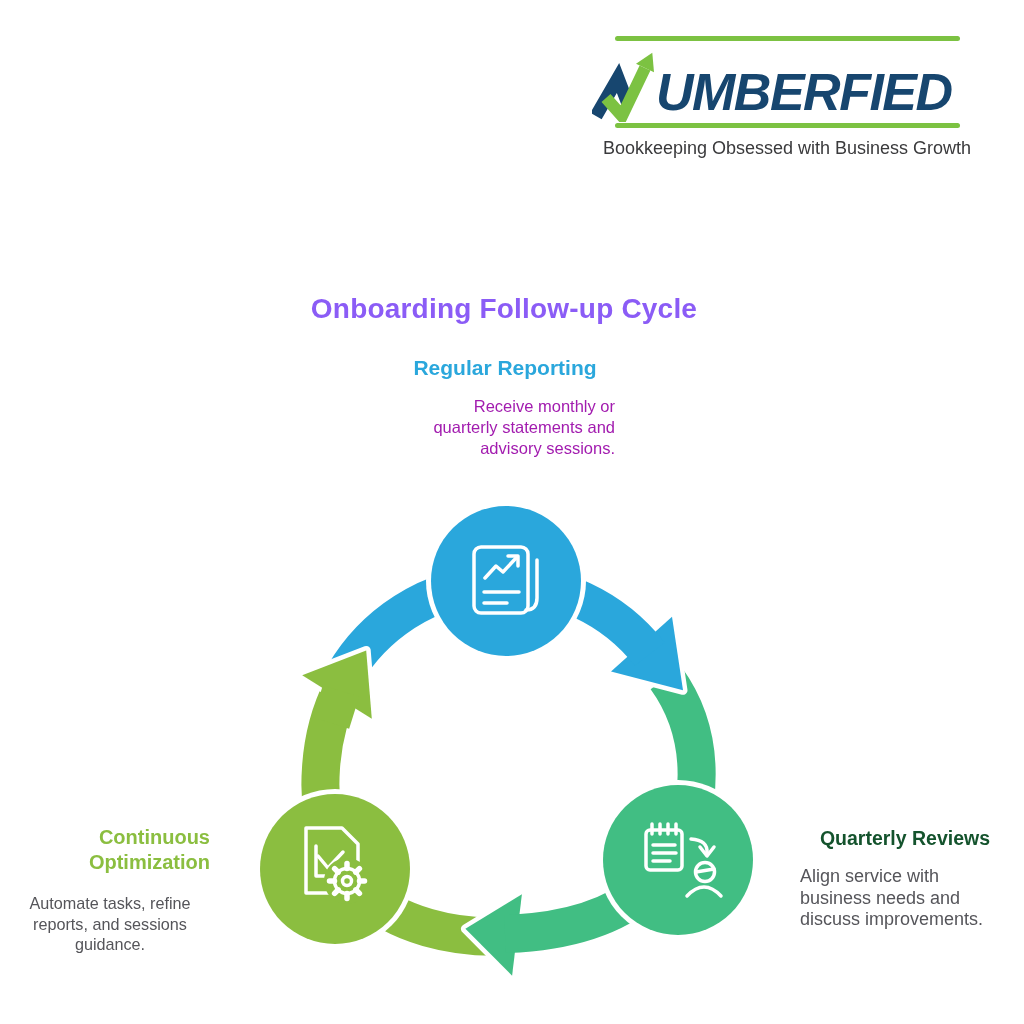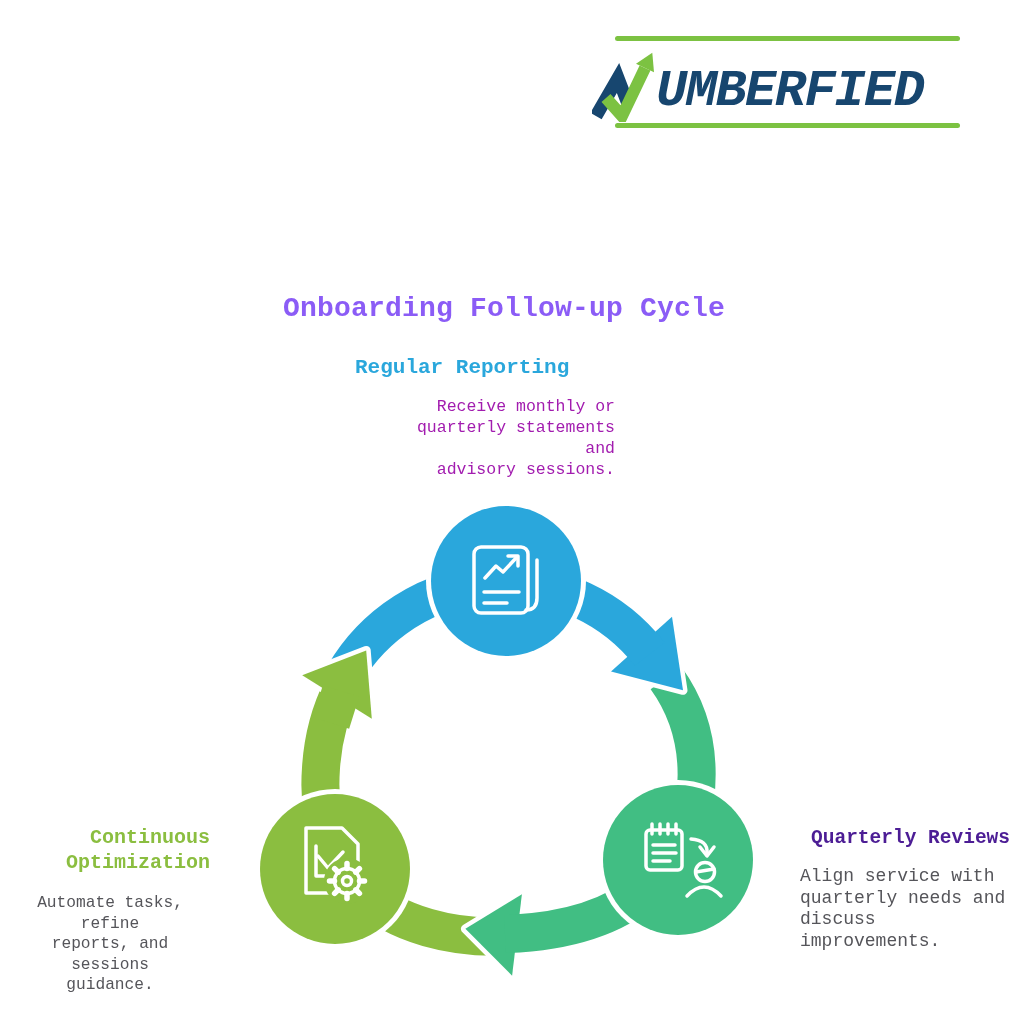--- a/index.html
+++ b/index.html
@@ -1,18 +1,18 @@
 <!DOCTYPE html>
 <html><head>
 <meta charset="utf-8">
 <style>
   html,body{margin:0;padding:0;background:#ffffff;}
   #canvas{
     position:relative;width:1024px;height:1024px;background:#ffffff;overflow:hidden;
-    font-family:Liberation Mono, monospace;
+    font-family:Liberation Sans, sans-serif;
   }
   
   .logo{position:absolute;left:592px;top:36px;width:390px;}
   .logo-line{height:5px;width:345px;margin:0 auto;background:#7CC242;border-radius:3px;}
   .logo-row{display:flex;align-items:flex-end;height:80px;margin:1px 0 1px 0;}
   .logo-mark{width:74px;height:80px;flex:0 0 auto;}
   .logo-text{
     font-style:italic;font-weight:800;font-size:52px;line-height:0.98;
     color:#17466F;letter-spacing:-1.5px;margin-left:-10px;margin-bottom:4px;
     white-space:nowrap;
@@ -20,30 +20,30 @@
   .tagline{
     text-align:center;margin-top:10px;font-size:18px;font-weight:500;color:#3A3A3C;
   }
   
   .main-title{
     position:absolute;left:254px;top:293px;width:500px;text-align:center;
     font-size:28px;font-weight:bold;color:#8b5cf6;letter-spacing:0.2px;
   }
   .step-label{font-weight:bold;}
   .step-top-label{
-    position:absolute;left:355px;top:356px;width:300px;
+    position:absolute;left:355px;top:356px;width:300px;text-align:center;
     font-size:21px;color:#2AA7DC;
   }
   .step-top-desc{
     position:absolute;left:395px;top:396px;width:220px;text-align:right;
     font-size:16.5px;line-height:21px;color:#a21caf;
   }
   .step-right-label{
-    position:absolute;left:800px;top:827px;width:210px;text-align:right;
-    font-size:19.5px;color:#4c1d95;
+    position:absolute;left:800px;top:827px;width:210px;text-align:center;
+    font-size:19.5px;color:#14532d;
   }
   .step-right-desc{
     position:absolute;left:800px;top:866px;width:210px;text-align:left;
     font-size:18px;line-height:21.5px;color:#55555A;
   }
   .step-left-label{
     position:absolute;left:20px;top:825px;width:190px;text-align:right;
     font-size:20px;line-height:25px;color:#8BBE40;
   }
   .step-left-desc{
@@ -76,35 +76,36 @@
     <div class="logo-line"></div>
     <div class="logo-row">
       <svg class="logo-mark" viewBox="0 0 74 80">
         <path d="M 4 74 L 26 36 L 36 62" fill="none" stroke="#17466F" stroke-width="13" stroke-linejoin="miter"></path>
         <path d="M 14 56 L 30 74 L 53 26" fill="none" stroke="#7CC242" stroke-width="12" stroke-linejoin="miter"></path>
         <polygon points="60.3,10.7 62,30.3 44,21.7" fill="#7CC242"></polygon>
       </svg>
       <div class="logo-text">UMBERFIED</div>
     </div>
     <div class="logo-line"></div>
+    <div class="tagline">Bookkeeping Obsessed with Business Growth</div>
   </div>
 
   <div class="main-title">Onboarding Follow-up Cycle</div>
 
   <div class="step-top-label step-label">Regular Reporting</div>
   <div class="step-top-desc">
     <div>Receive monthly or</div>
     <div>quarterly statements and</div>
     <div>advisory sessions.</div>
   </div>
 
   <div class="step-right-label step-label">Quarterly Reviews</div>
   <div class="step-right-desc">
     <div>Align service with</div>
-    <div>quarterly needs and</div>
+    <div>business needs and</div>
     <div>discuss improvements.</div>
   </div>
 
   <div class="step-left-label step-label">Continuous Optimization</div>
   <div class="step-left-desc">
     <div>Automate tasks, refine</div>
     <div>reports, and sessions</div>
     <div>guidance.</div>
   </div>
 

